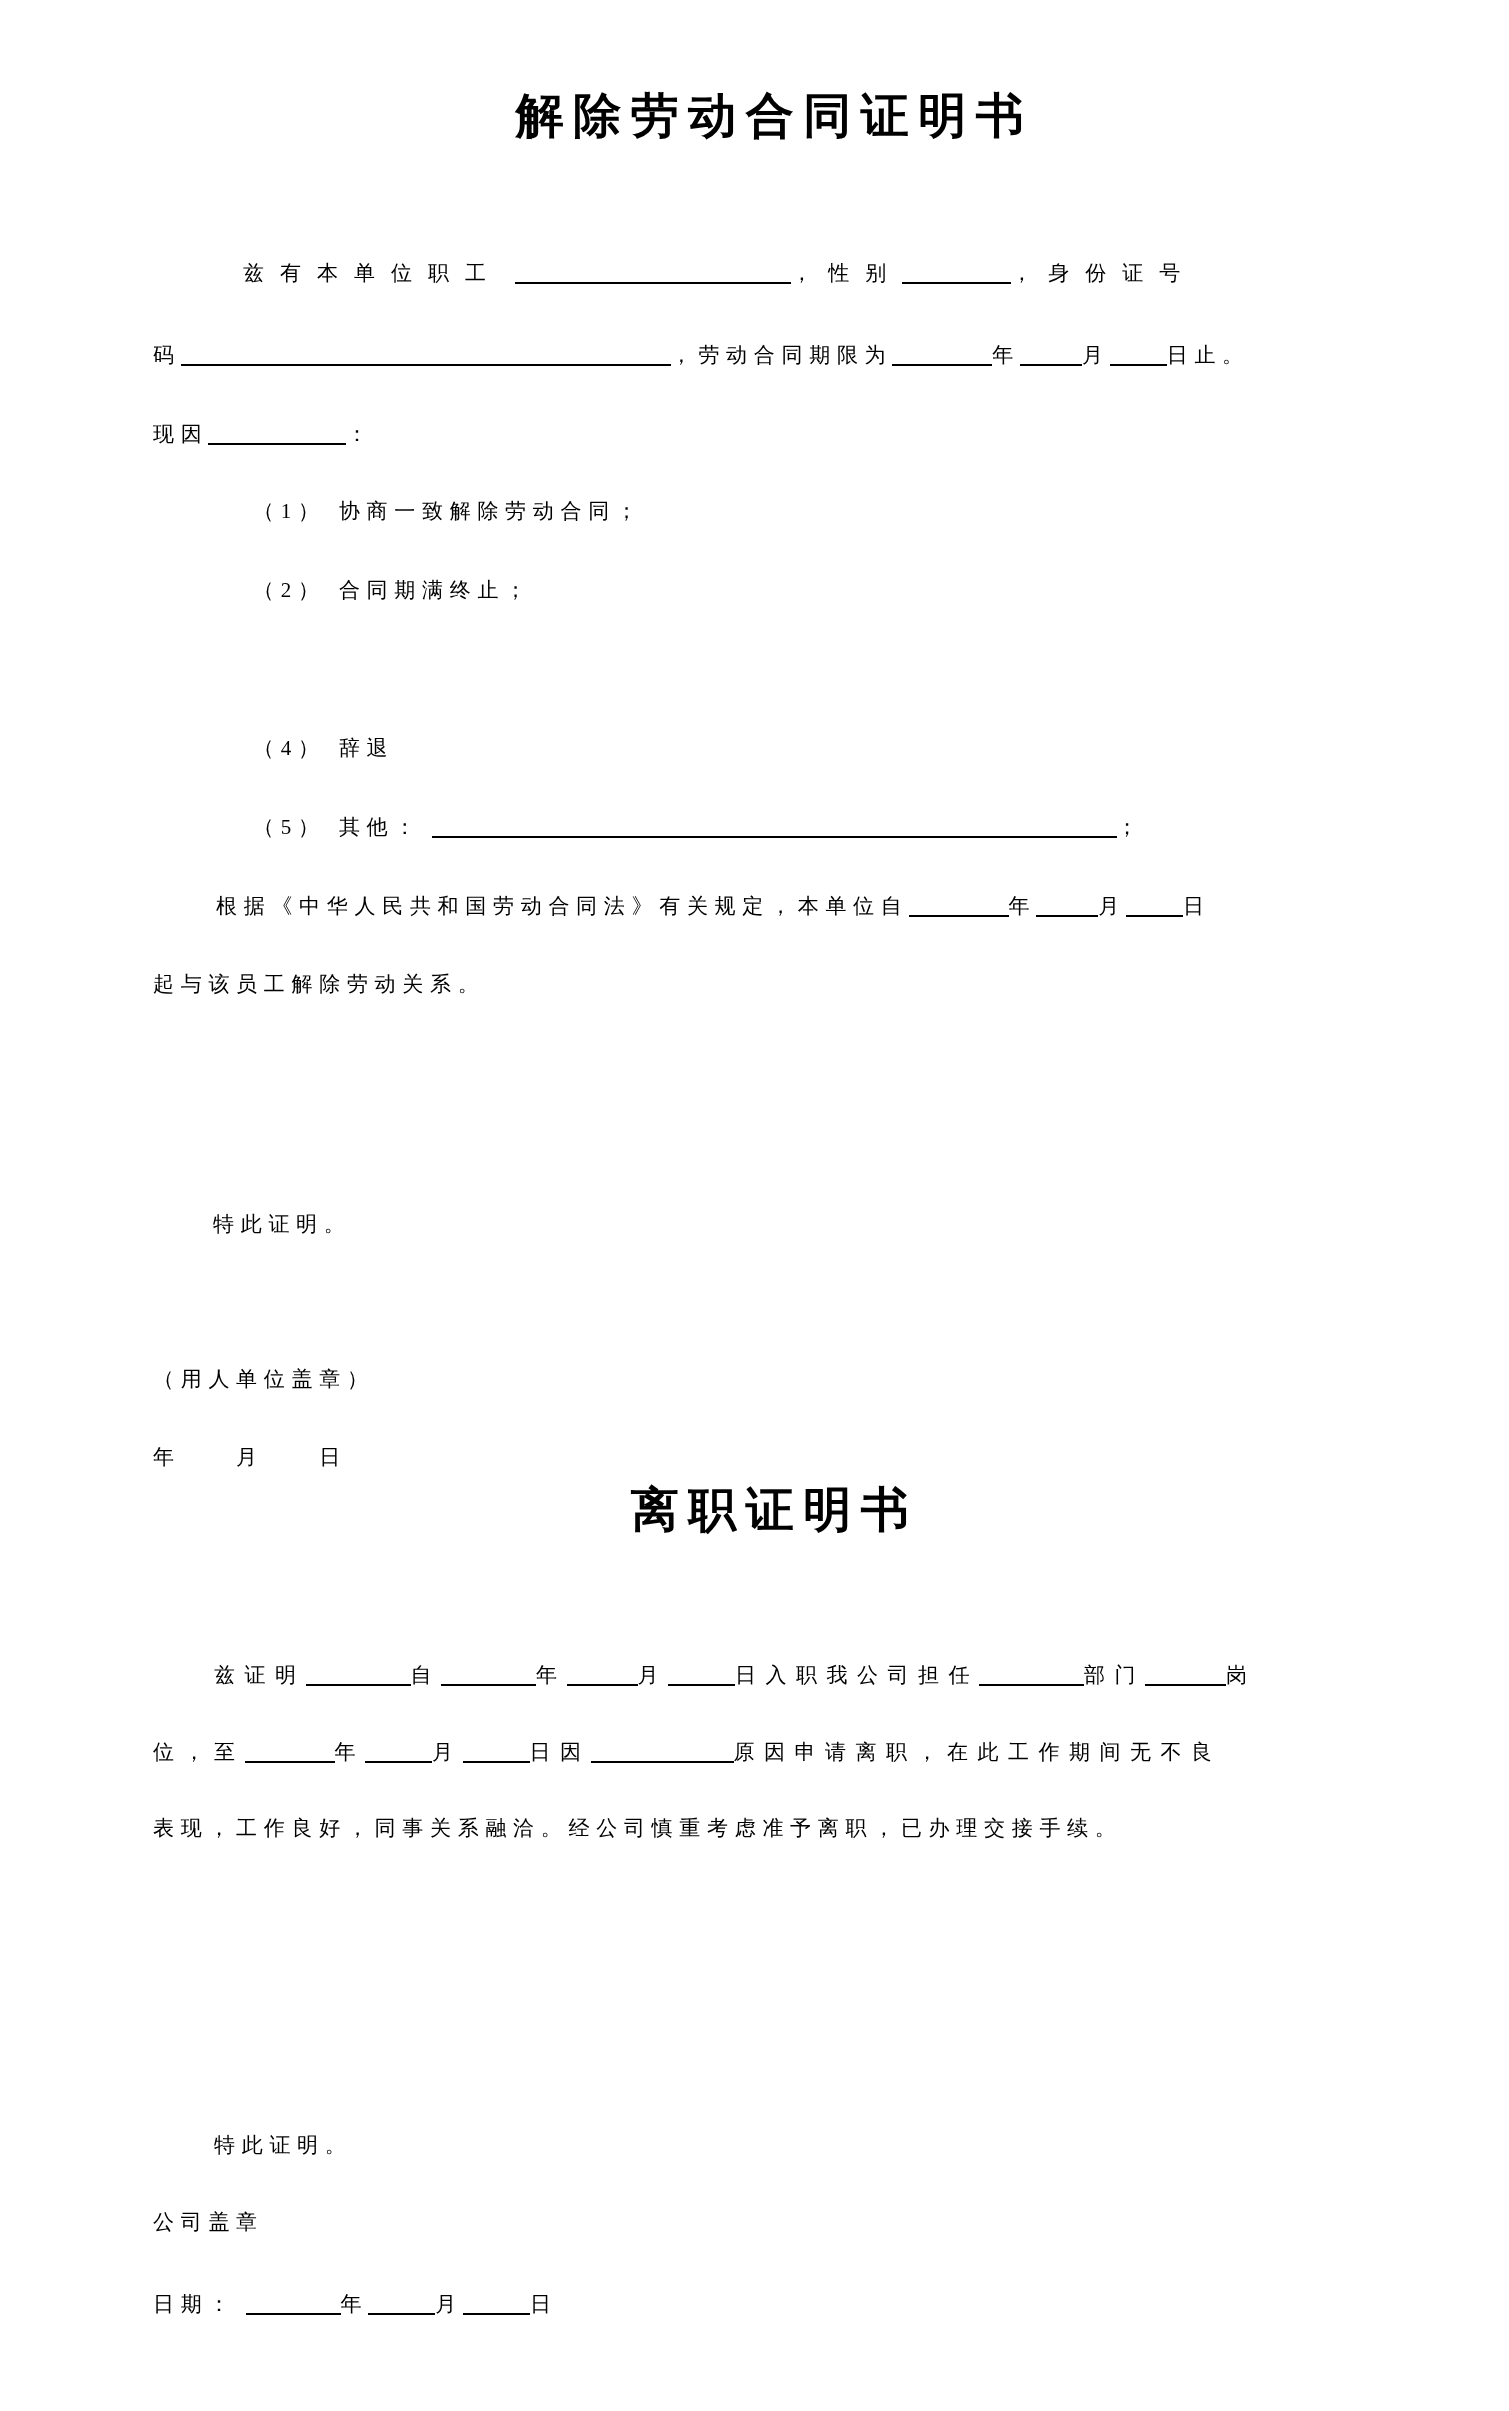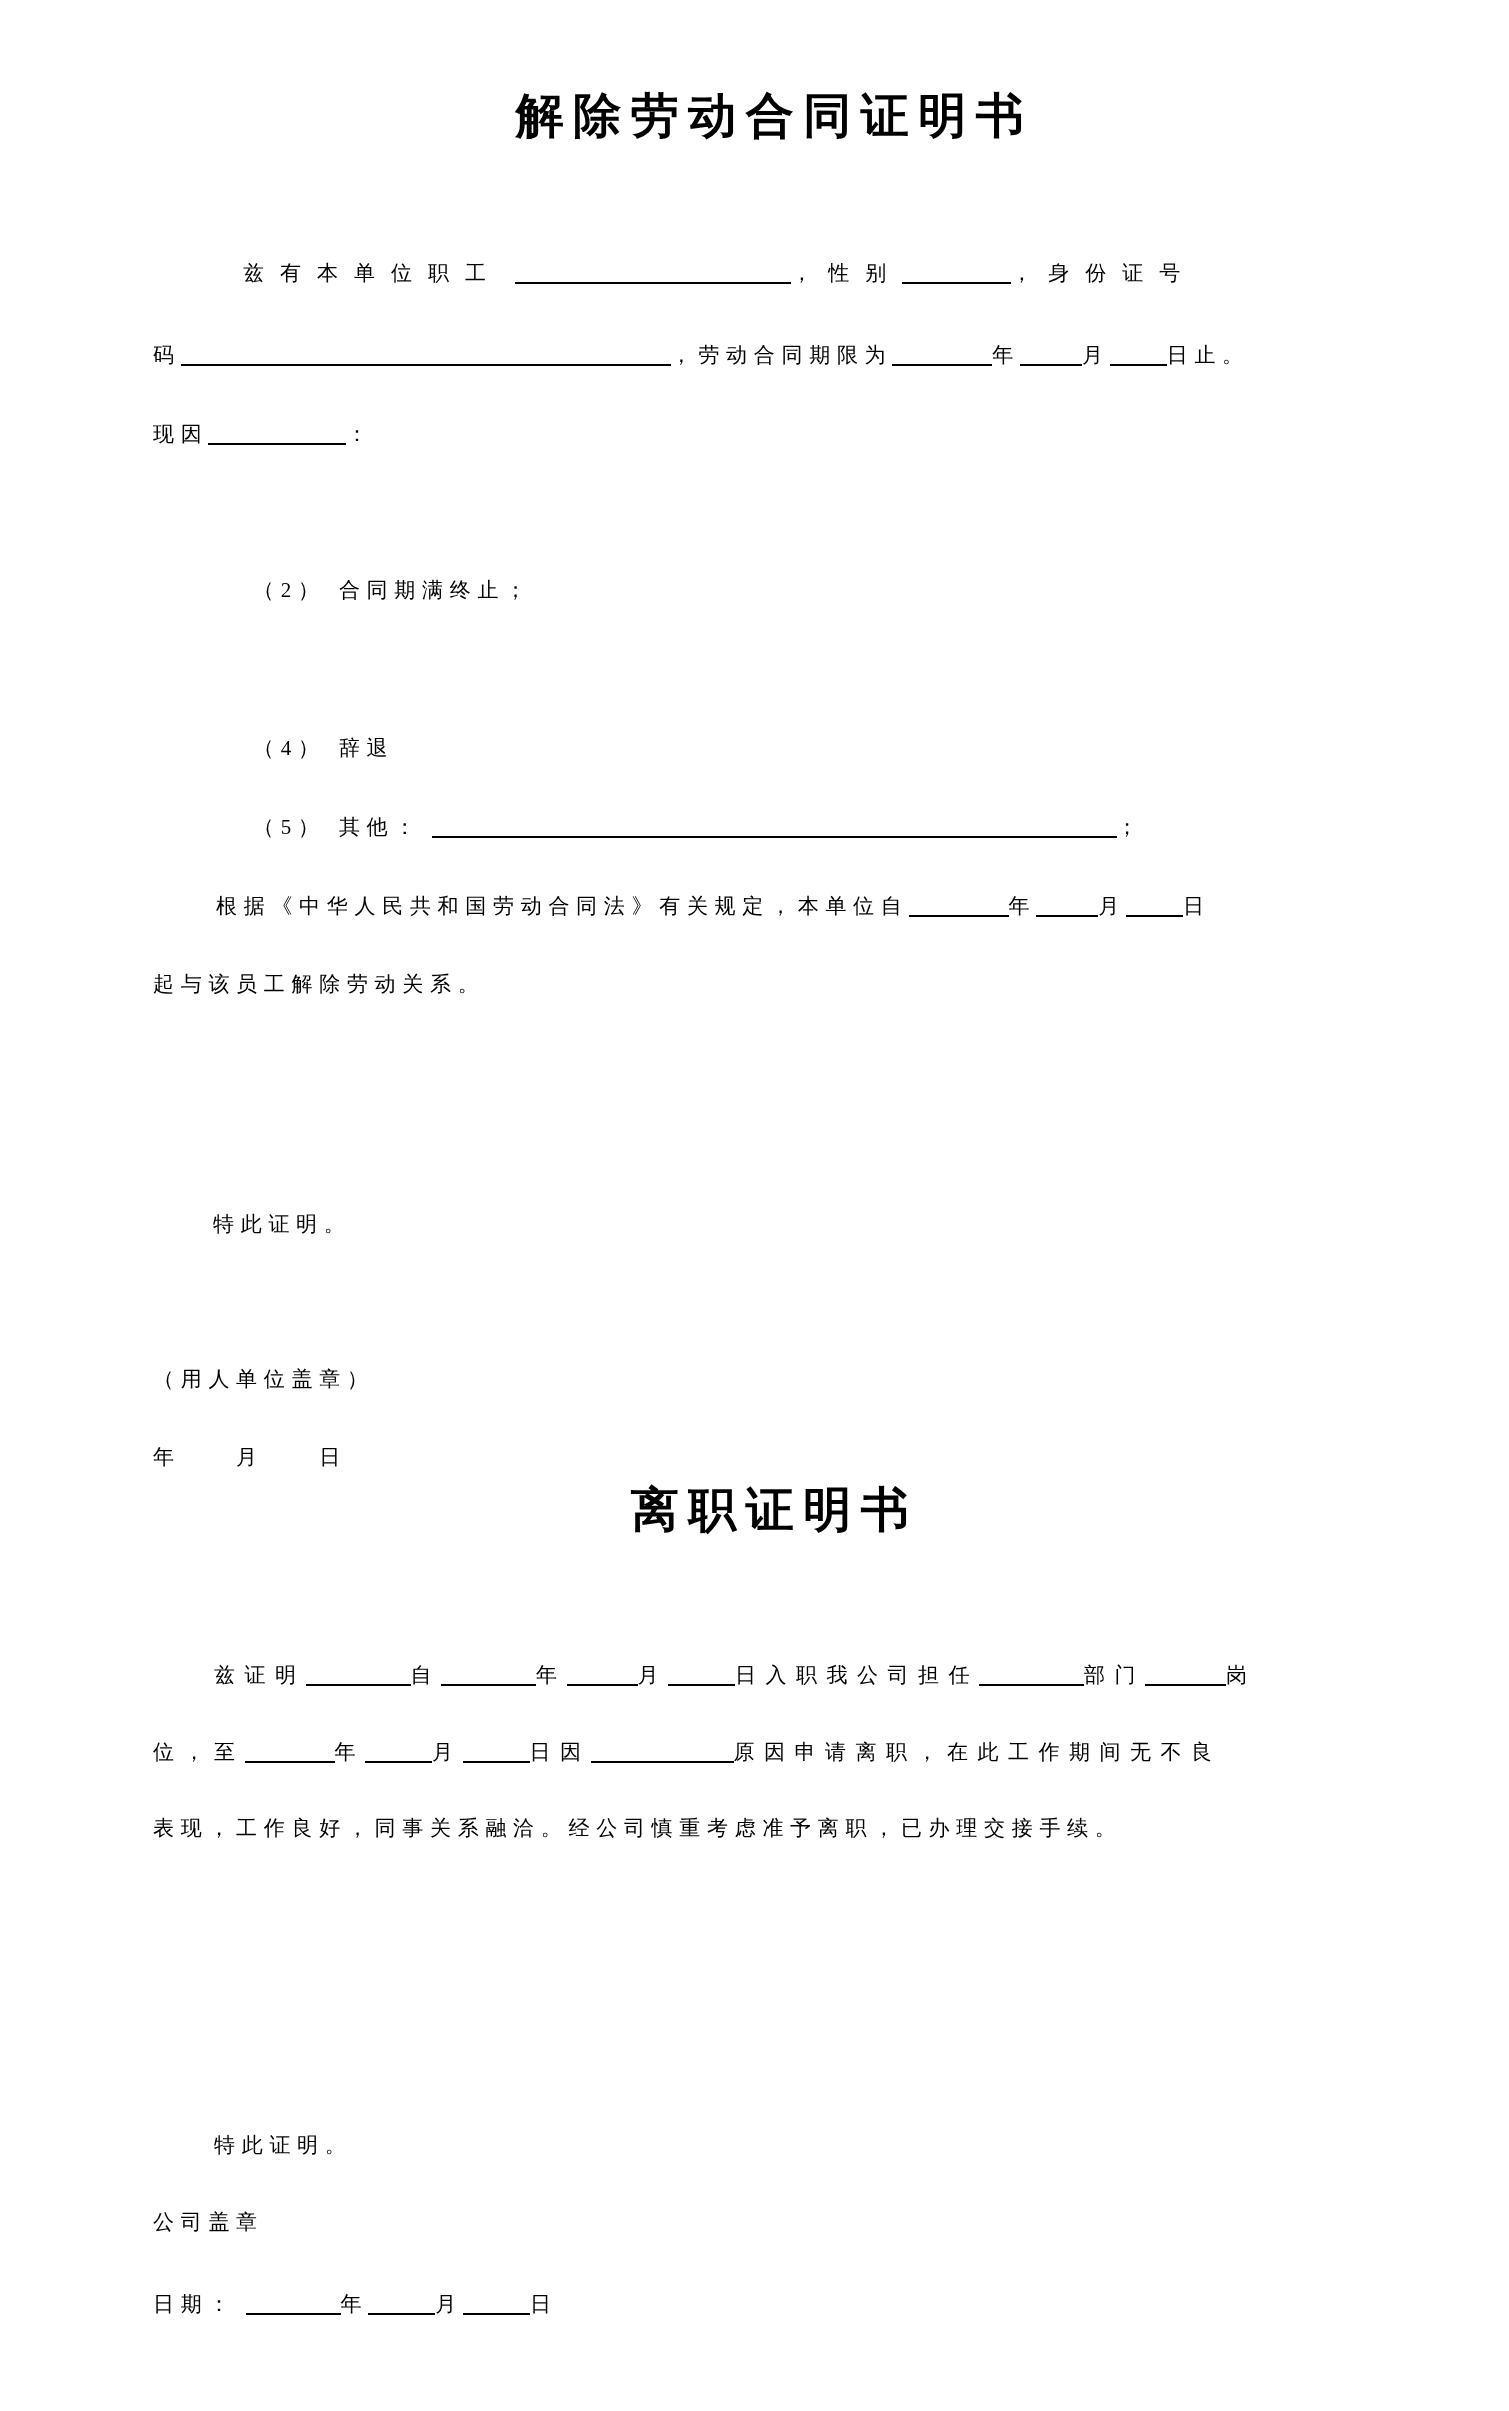--- a/index.html
+++ b/index.html
@@ -43,20 +43,23 @@
   </div>
 
   <div class="line" style="top:406px">
     <span>现因</span><span class="bl" style="width:138px"></span><span>：</span>
   </div>
 
   <div class="line" style="top:327px">
     <span>码</span><span class="bl" style="width:490px"></span><span>，劳动合同期限为</span><span class="bl" style="width:100px"></span><span>年</span><span class="bl" style="width:62px"></span><span>月</span><span class="bl" style="width:57px"></span><span>日止。</span>
   </div>
 
+  <div class="line" style="top:483px;padding-left:100px">
+    <span class="item-num">（1）</span><span>协商一致解除劳动合同；</span>
+  </div>
   <div class="line" style="top:562px;padding-left:100px">
     <span class="item-num">（2）</span><span>合同期满终止；</span>
   </div>
   <div class="line" style="top:720px;padding-left:100px">
     <span class="item-num">（4）</span><span>辞退</span>
   </div>
   <div class="line" style="top:799px;padding-left:100px">
     <span class="item-num">（5）</span><span>其他：</span><span class="bl" style="width:685px;margin-left:9.5px"></span><span>；</span>
   </div>
 

